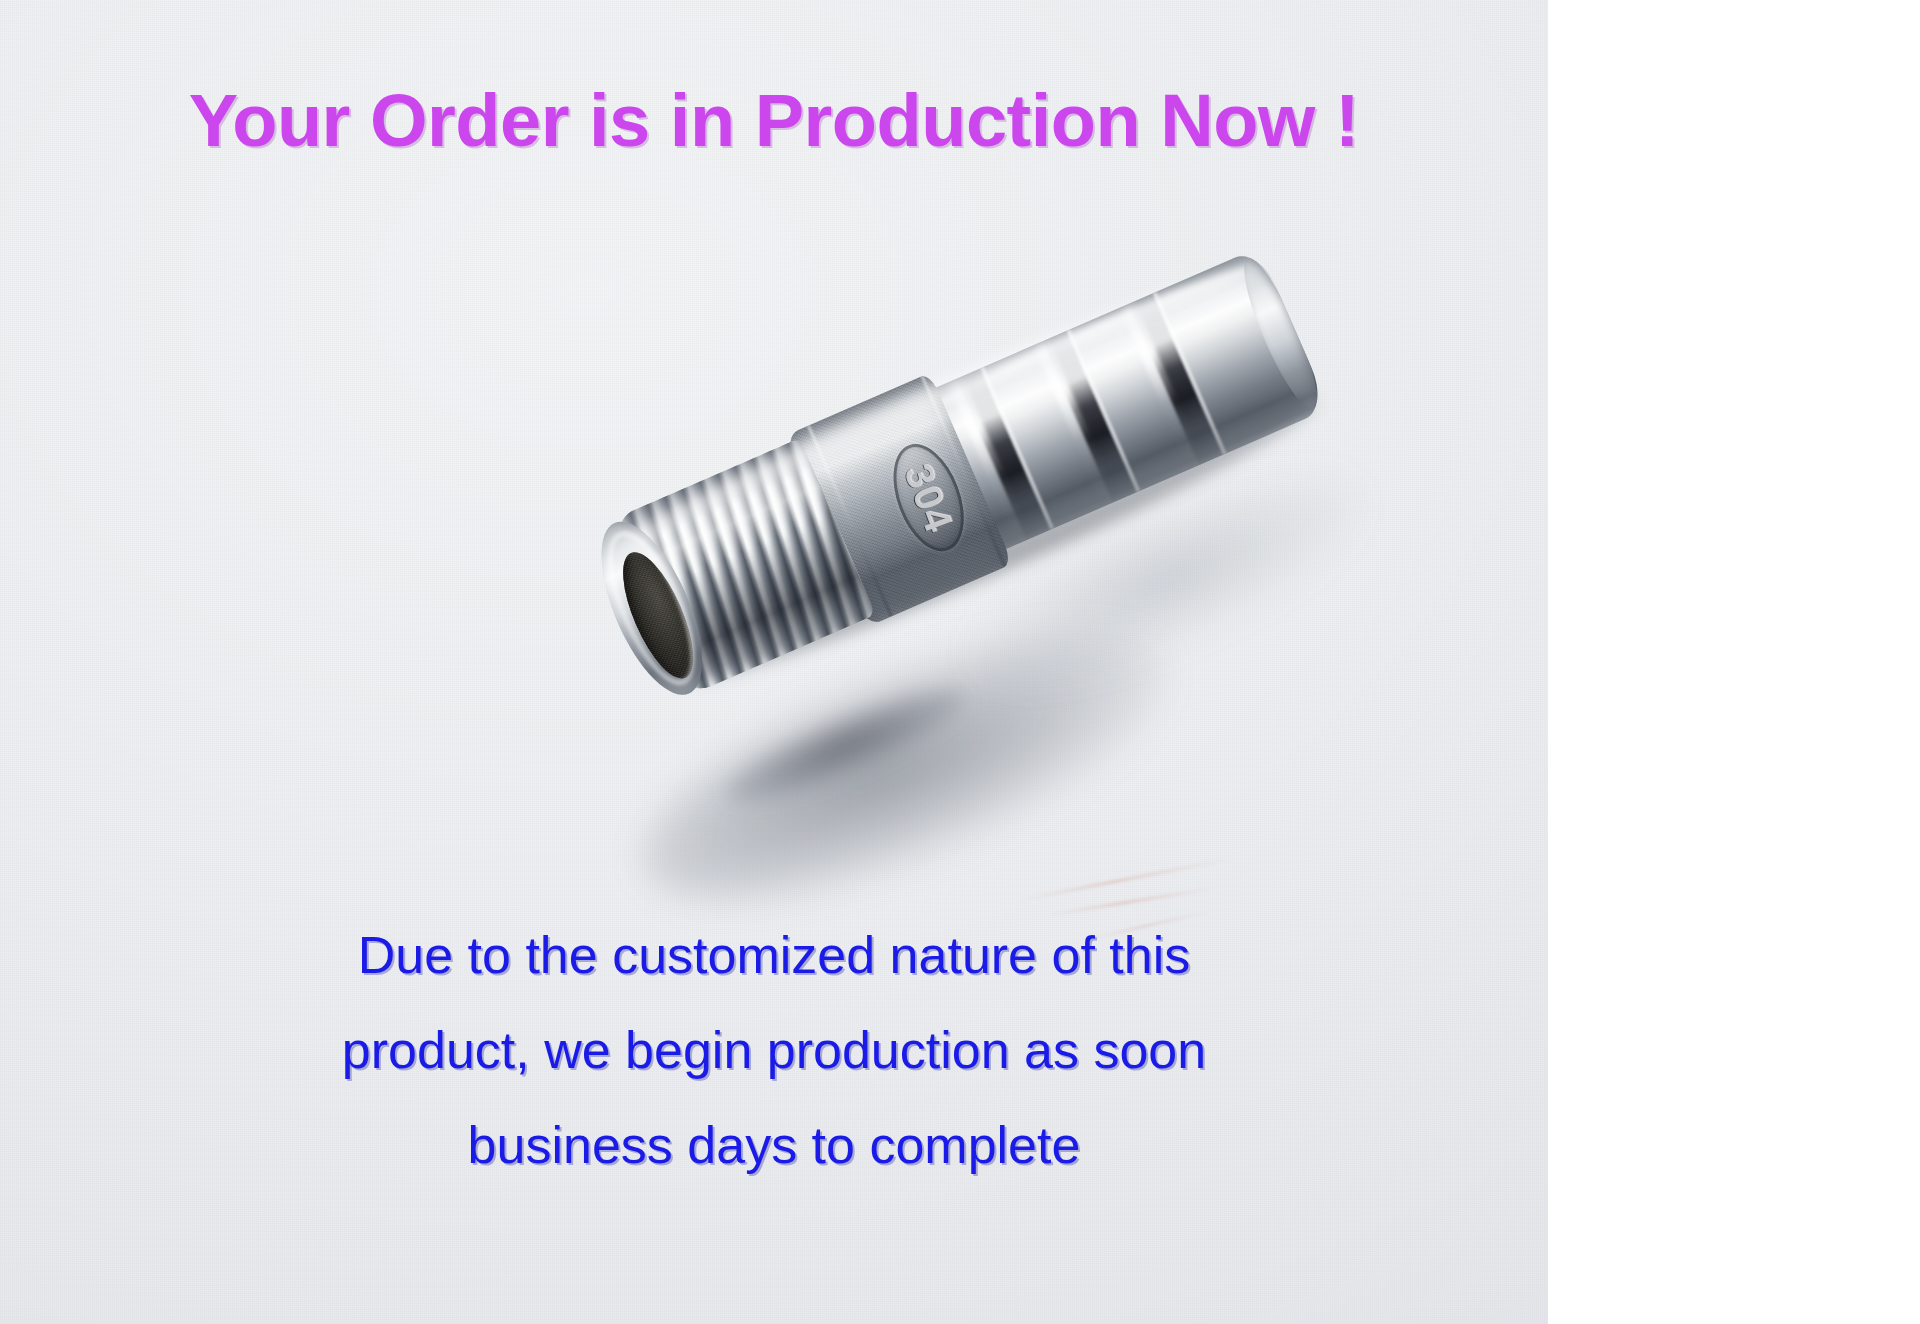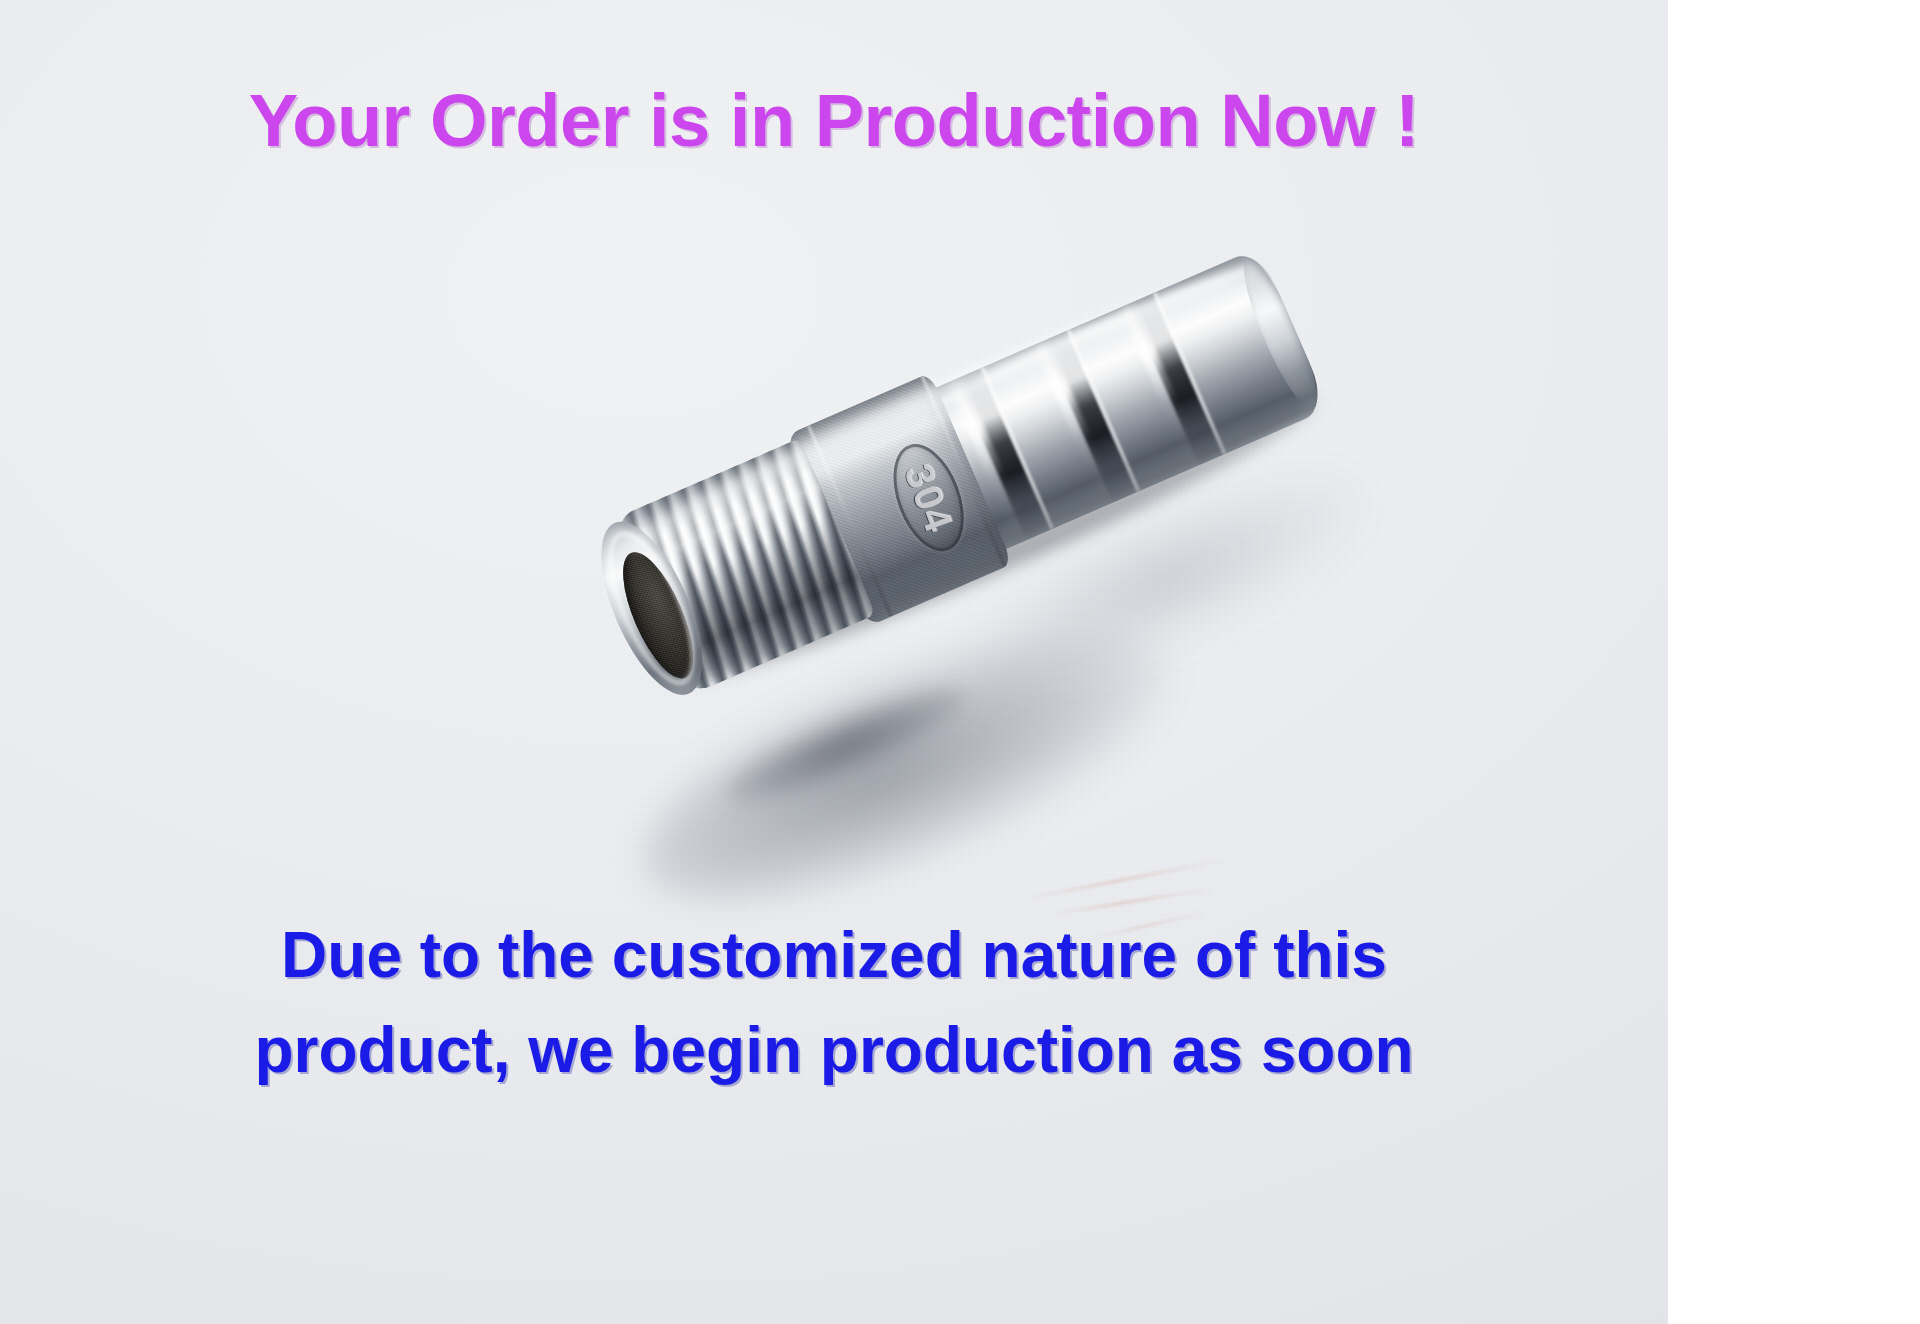--- a/index.html
+++ b/index.html
@@ -6,21 +6,21 @@
     margin: 0;
     padding: 0;
     background: #ffffff;
   }
   body {
     font-family: "Liberation Sans", sans-serif;
   }
 
   #canvas {
     position: relative;
-    width: 1668px;
+    width: 1548px;
     height: 1324px;
     overflow: hidden;
     background:
       radial-gradient(ellipse 130% 110% at 38% 22%, #f3f4f6 0%, #eceef1 45%, #e6e8ec 78%, #e2e4e9 100%);
   }
 
   
   #grain {
     position: absolute;
     inset: 0;
@@ -56,23 +56,23 @@
     white-space: nowrap;
   }
 
   
   #body-text {
     position: absolute;
     left: 0;
     right: 0;
     top: 908px;
     text-align: center;
-    font-size: 64px;
+    font-size: 52px;
     line-height: 95px;
-    font-weight: bold;
+    font-weight: normal;
     color: #1b1be8;
     text-shadow: 2px 2px 0 rgba(20,20,150,0.30);
   }
   #body-text .line { display: block; white-space: nowrap; }
 
   
   #product {
     position: absolute;
     left: 555px;
     top: 370px;
@@ -462,15 +462,16 @@
       <div id="end-lip"></div>
 
       <div id="sheen"></div>
       <div id="undershade"></div>
     </div>
   </div>
 
   <div id="body-text" style="color: rgb(27, 27, 232);">
     <span class="line">Due to the customized nature of this</span>
     <span class="line">product, we begin production as soon</span>
+    <span class="line">business days to complete</span>
   </div>
 
 </div>
 
 </body></html>

